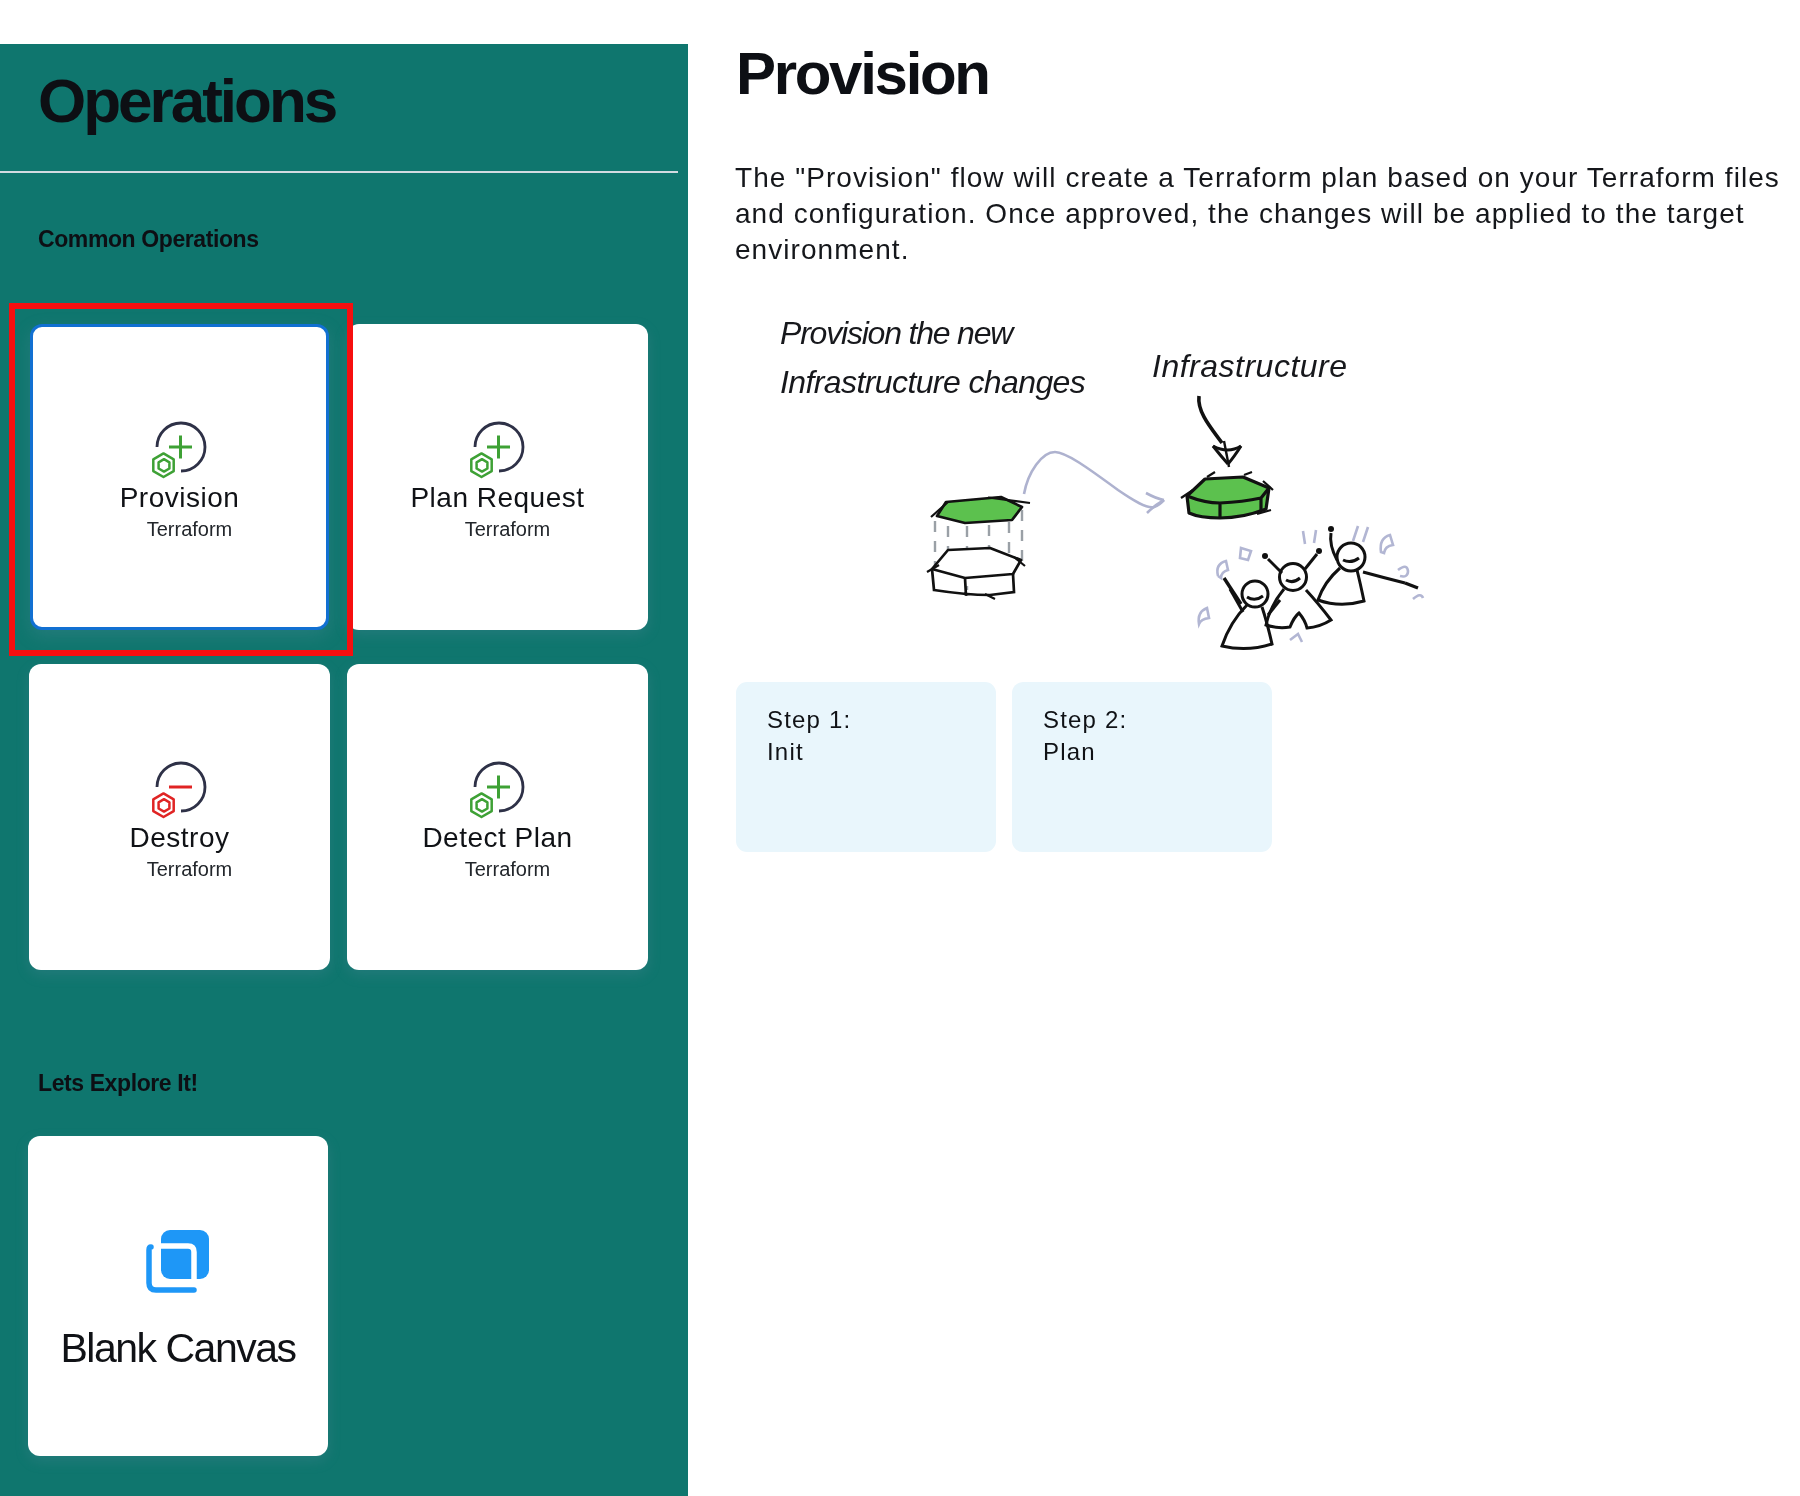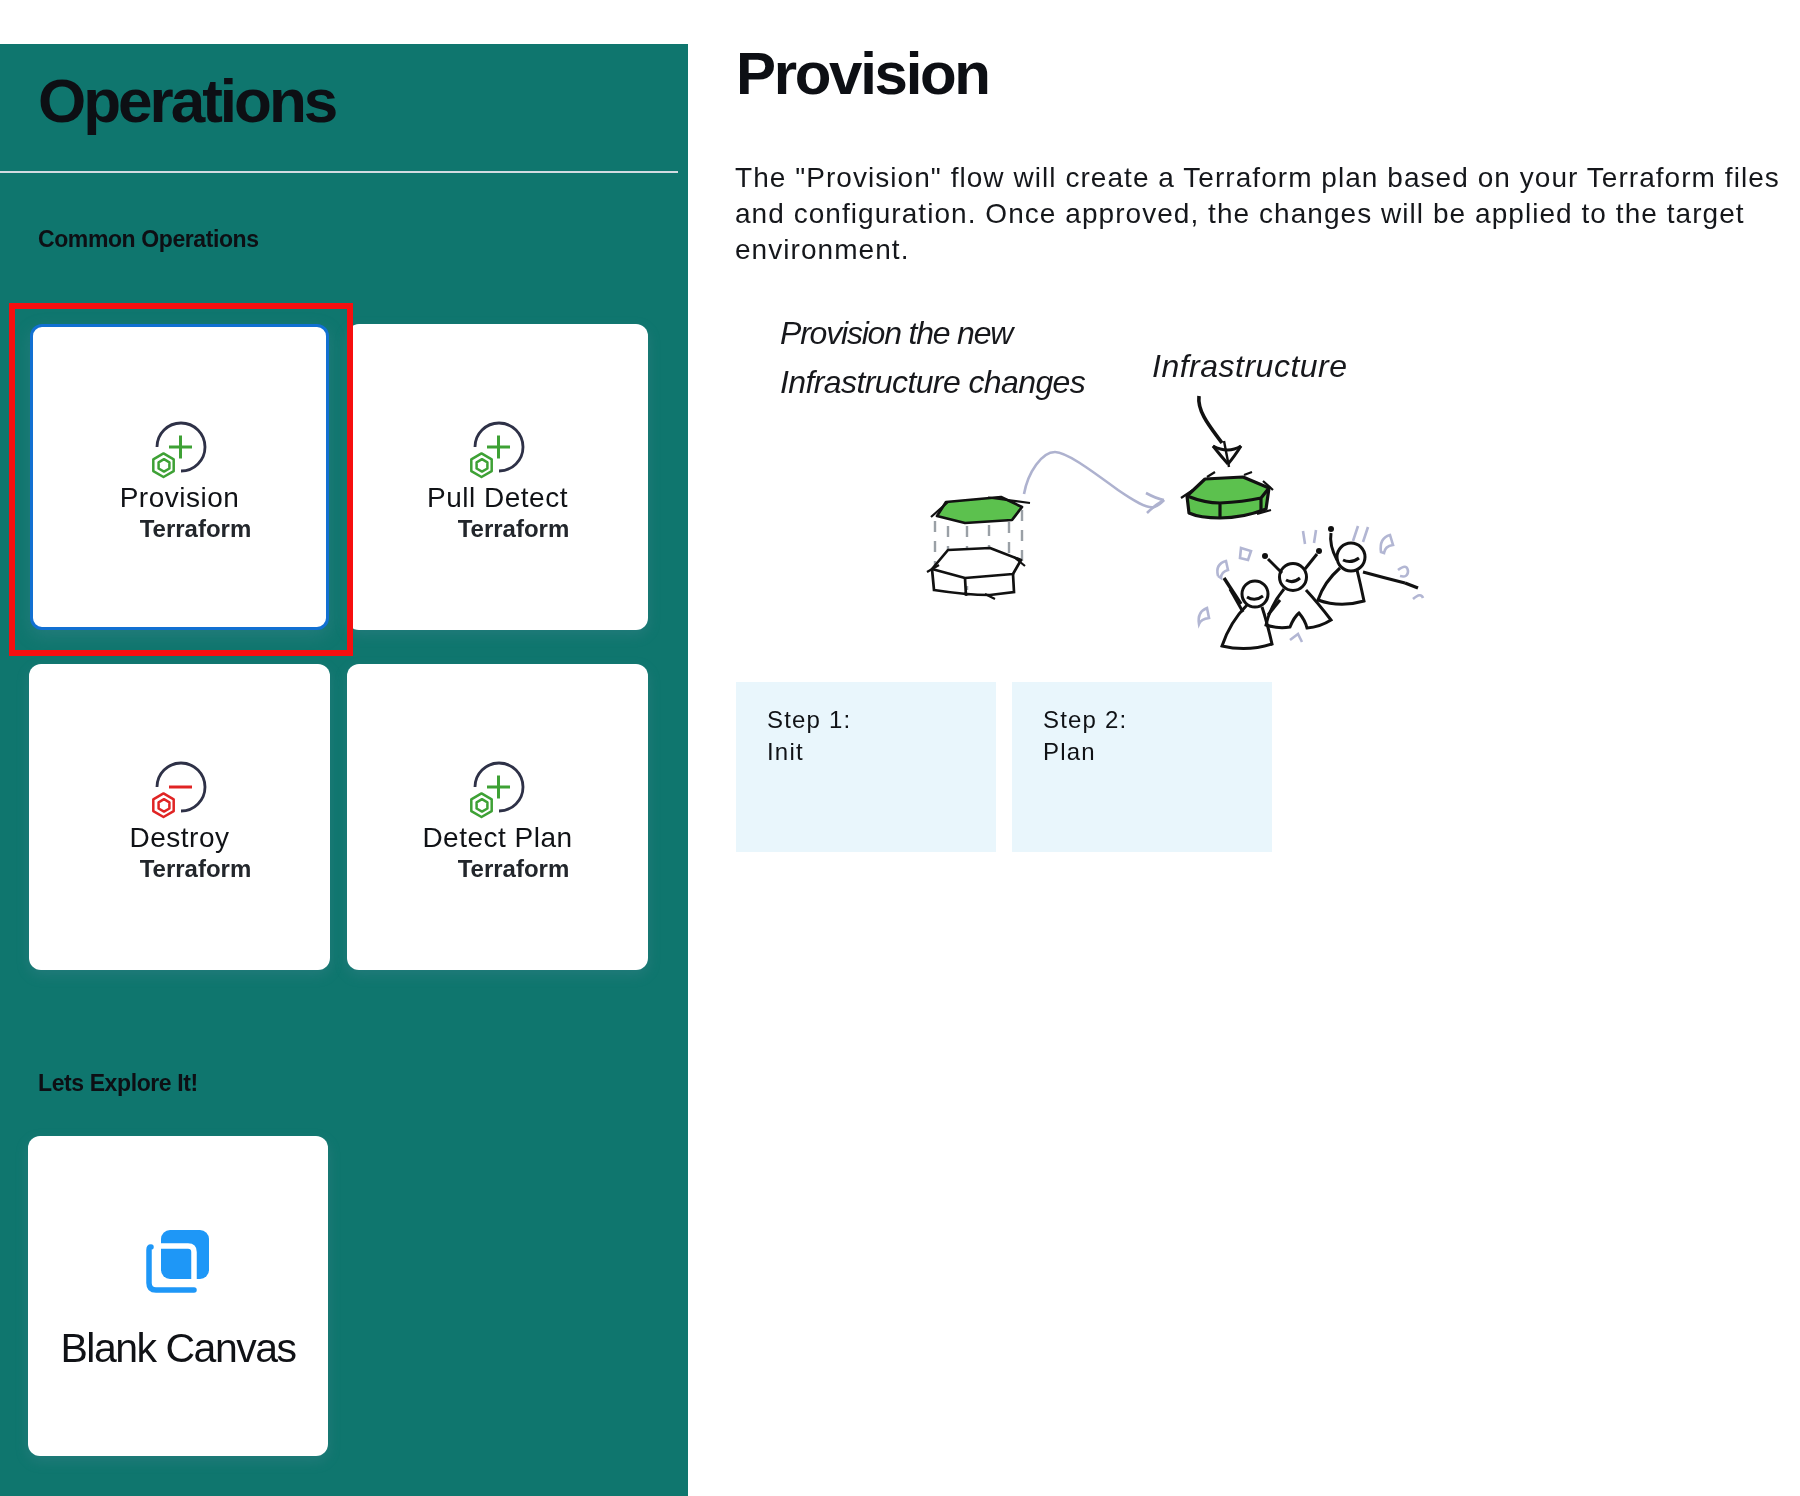--- a/index.html
+++ b/index.html
@@ -27,37 +27,37 @@
   #card-destroy { left:29px; top:620px; height:306px; }
   #card-drift { left:347px; top:620px; height:306px; }
   #card-blank { left:28px; top:1092px; width:300px; height:320px; }
 
   .card .icon { position:absolute; left:50%; margin-left:-28.5px; top:92.5px; }
   #card-provision .icon { top:89.5px; }
   #card-provision .name { top:157px; }
   #card-provision .sub { top:192px; }
   .card .name { position:absolute; left:0; width:100%; top:160px;
     text-align:center; font-size:28px; color:#101216; line-height:28px; letter-spacing:0.5px; }
-  .card .sub { position:absolute; left:16px; width:100%; top:195px;
-    text-align:center; font-size:24px; color:#22262b; line-height:20px;font-weight:bold; }
+  .card .sub { position:absolute; left:10px; width:100%; top:195px;
+    text-align:center; font-size:20px; color:#22262b; line-height:20px; }
 
   #redbox { position:absolute; left:9px; top:259px; width:344px; height:353px;
     border:6px solid #f60f0f; }
 
   
   #main { position:absolute; left:688px; top:0; width:1112px; height:1496px;
     background:#fff; }
   #prov-title { position:absolute; left:736px; top:39px; font-size:60px;
     font-weight:bold; color:#0d0f14; letter-spacing:-2.3px; }
   #prov-p { position:absolute; left:735px; top:160px; font-size:28px;
     color:#15171b; line-height:36px; letter-spacing:1.05px; }
 
   .step { position:absolute; top:682px; width:260px; height:170px;
     background:#e9f6fc; font-size:24px; color:#101216; line-height:32px; letter-spacing:1.2px;
-    padding:22px 0 0 31px; }
+    padding:22px 0 0 31px;border-radius:11px; }
   #step1 { left:736px; }
   #step2 { left:1012px; }
   #step3 { left:1288px; }
 </style>
 </head>
 <body>
 <div id="page">
   <div id="sidebar">
     <div id="ops-title">Operations</div>
     <div id="divider"></div>
@@ -81,21 +81,21 @@
     <div class="card" id="card-pr">
       <svg class="icon" width="60" height="64" viewBox="0 0 60 64" style="overflow:visible">
         <path d="M 6 30 A 24 24 0 1 1 30 54" fill="none" stroke="#2e3147" stroke-width="2.8"></path>
         <path d="M 18 30 H 41 M 29.5 18.5 V 41.5" fill="none" stroke="#3ea135" stroke-width="3"></path>
         <g>
           <polygon points="12.5,36.4 22.7,42.3 22.7,54.1 12.5,60 2.3,54.1 2.3,42.3" fill="#fff" stroke="#fff" stroke-width="7" stroke-linejoin="round"></polygon>
           <polygon points="12.5,36.4 22.7,42.3 22.7,54.1 12.5,60 2.3,54.1 2.3,42.3" fill="#fff" stroke="#3ea135" stroke-width="2.5" stroke-linejoin="round"></polygon>
           <polygon points="13,42.2 18.4,45.3 18.4,51.5 13,54.6 7.6,51.5 7.6,45.3" fill="none" stroke="#3ea135" stroke-width="2.5" stroke-linejoin="round"></polygon>
         </g>
       </svg>
-      <div class="name">Pull Detect</div>
+      <div class="name">Plan Request</div>
       <div class="sub">Terraform</div>
     </div>
 
     <div class="card" id="card-destroy">
       <svg class="icon" width="60" height="64" viewBox="0 0 60 64" style="overflow:visible">
         <path d="M 6 30 A 24 24 0 1 1 30 54" fill="none" stroke="#2e3147" stroke-width="2.8"></path>
         <path d="M 18 30 H 41" fill="none" stroke="#e02424" stroke-width="3"></path>
         <g>
           <polygon points="12.5,36.4 22.7,42.3 22.7,54.1 12.5,60 2.3,54.1 2.3,42.3" fill="#fff" stroke="#fff" stroke-width="7" stroke-linejoin="round"></polygon>
           <polygon points="12.5,36.4 22.7,42.3 22.7,54.1 12.5,60 2.3,54.1 2.3,42.3" fill="#fff" stroke="#e02424" stroke-width="2.5" stroke-linejoin="round"></polygon>

